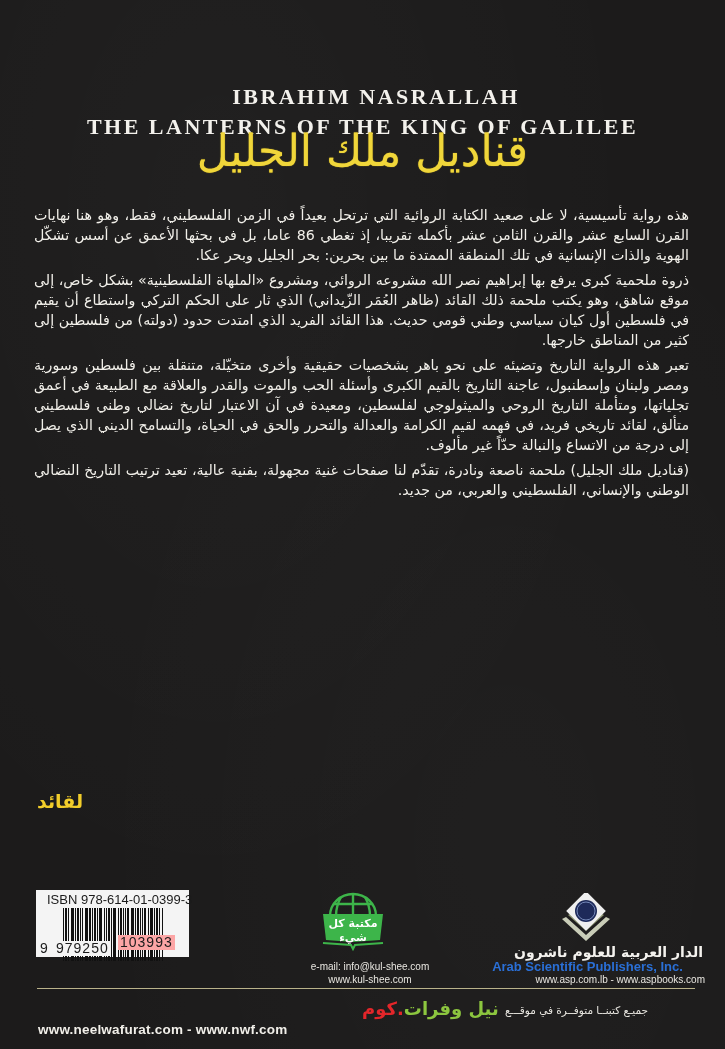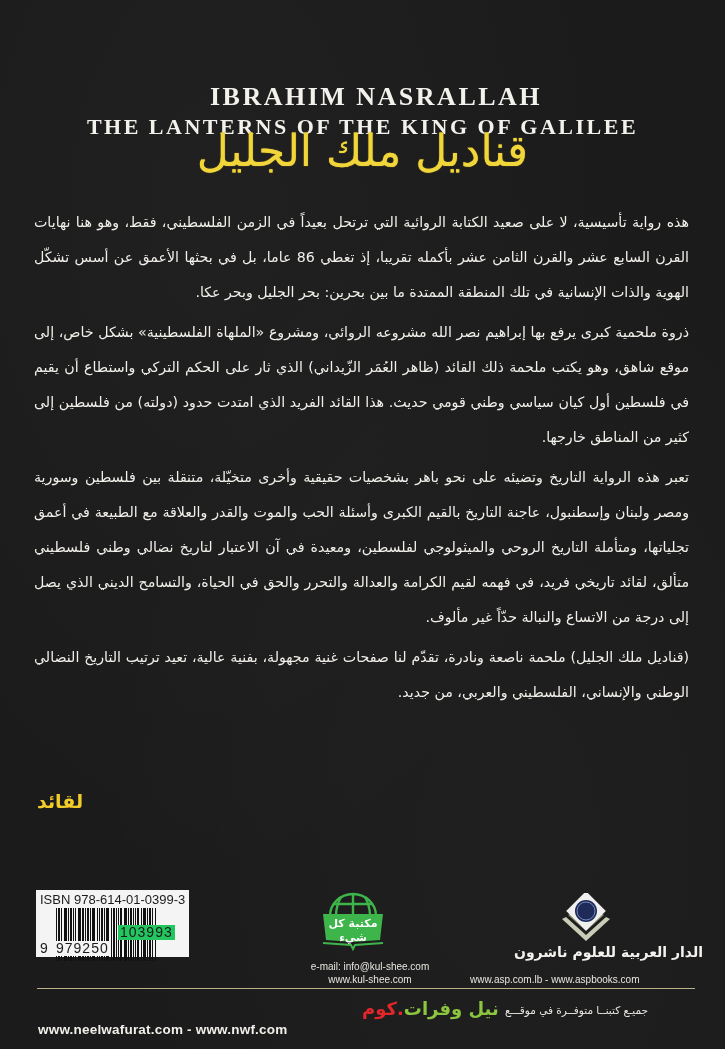--- a/index.html
+++ b/index.html
@@ -15,76 +15,76 @@
     }
     .cover { position: absolute; inset: 0; }
 
     .en-title {
       position: absolute; left: 0; right: 0; top: 82px;
       text-align: center;
       font-family: "Liberation Serif", "DejaVu Serif", serif;
       font-weight: bold; color: #f3f1ec;
       letter-spacing: 2.5px;
     }
-    .en-title .line1 { font-size: 26px; line-height: 30px; padding-left: 27px; }
+    .en-title .line1 { font-size: 22px; line-height: 30px; padding-left: 27px; }
     .en-title .line2 { font-size: 22px; line-height: 30px; }
 
     .ar-title {
       position: absolute; left: 0; right: 0; top: 116px;
       text-align: center;
       font-family: "DejaVu Serif", serif;
       font-weight: normal;
       font-size: 44px; line-height: 70px;
       color: #f0d63a;
       direction: rtl;
       text-shadow: 0 0 1px #c8ab20;
     }
 
     .body-text {
       position: absolute; left: 34px; right: 36px; top: 205px;
       direction: rtl; text-align: justify;
       font-family: "DejaVu Sans", sans-serif;
-      font-size: 14.2px; line-height: 35px;
+      font-size: 14.2px; line-height: 20px;
       color: #f2f0ea;
     }
     .body-text p { margin-bottom: 5px; text-align-last: right; }
 
     .publisher-sig {
       position: absolute; left: 37px; top: 790px;
       font-family: "DejaVu Sans", sans-serif;
       font-weight: bold; font-size: 19px;
       color: #f2cd2a; direction: rtl;
     }
 
     
     .isbn-box {
       position: absolute; left: 36px; top: 890px;
       width: 153px; height: 67px;
       background: #f4f4f4;
-      padding: 2px 4px;
+      padding: 2px 11px;
     }
     .isbn-label {
       font-family: "Liberation Sans", sans-serif;
       font-size: 13px; color: #1b1b1b; line-height: 15px;
       text-align: center; white-space: nowrap;
     }
     .bars {
       position: relative; height: 53px; margin: 1px 10px 0 16px;
       display: flex; align-items: stretch;
     }
     .bars span { background: #111; margin-right: 1.2px; }
     .isbn-digits {
       position: absolute; left: 4px; right: 4px; bottom: 1px;
       font-family: "Liberation Sans", sans-serif;
       font-size: 14px; color: #1b1b1b; line-height: 15px;
       letter-spacing: 1px; background: transparent;
     }
     .isbn-digits .d-first { position: absolute; left: 0; bottom: 0; }
     .isbn-digits .d-g1 { position: absolute; left: 14px; bottom: 0; background:#f4f4f4; padding: 0 2px; }
-    .isbn-digits .d-g2 { position: absolute; left: 78px; bottom: 16px; background:#22c55e; padding: 0 2px; }
+    .isbn-digits .d-g2 { position: absolute; left: 78px; bottom: 6px; background:#fca5a5; padding: 0 2px; }
 
     
     .kul-logo { position: absolute; left: 318px; top: 892px; width: 70px; height: 64px; }
     .kul-label {
       position: absolute; left: 0; right: 0; top: 25px;
       text-align: center; font-size: 11px; font-weight: bold;
       color: #fff; direction: rtl; line-height: 14px;
     }
     .kul-contact {
       position: absolute; left: 290px; top: 960px; width: 160px;
@@ -102,21 +102,21 @@
       font-size: 14px; line-height: 16px; color: #f4f2ee;
     }
     .asp-en {
       position: absolute; left: 470px; right: 20px; top: 959px;
       text-align: center;
       font-family: "Liberation Sans", sans-serif; font-weight: bold;
       font-size: 13px; line-height: 15px; color: #2a6fd6;
     }
     .asp-web {
       position: absolute; left: 470px; right: 20px; top: 974px;
-      text-align: left;
+      text-align: right;
       font-family: "Liberation Sans", sans-serif;
       font-size: 10px; line-height: 12px; color: #e8e6e0;
     }
 
     .divider {
       position: absolute; left: 37px; right: 30px; top: 988px;
       height: 1px; background: #b9b28a;
     }
 
     .footer {
@@ -230,20 +230,21 @@
   <div class="asp-logo">
     <svg width="60" height="50" viewBox="0 0 60 50">
       <path d="M6 26 L30 48 L54 26 L50 24 L30 42 L10 24 Z" fill="#c9cdb8"></path>
       <path d="M12 22 L30 38 L48 22 L44 20 L30 33 L16 20 Z" fill="#8a9270"></path>
       <rect x="16" y="4" width="28" height="28" transform="rotate(45 30 18)" fill="#f0f0f0"></rect>
       <circle cx="30" cy="18" r="11" fill="#1e2a5a"></circle>
       <circle cx="30" cy="18" r="9" fill="none" stroke="#8aa0d0" stroke-width="0.8"></circle>
     </svg>
   </div>
   <div class="asp-ar">الدار العربية للعلوم ناشرون</div>
+  <div class="asp-en">Arab Scientific Publishers, Inc.</div>
   <div class="asp-web">www.asp.com.lb - www.aspbooks.com</div>
 
   <div class="divider"></div>
 
   <div class="footer">
     <div class="footer-urls">www.neelwafurat.com - www.nwf.com</div>
     <div class="footer-brand">
       <span class="green">نيل وفرات</span><span class="red">.</span><span class="red">كوم</span>
     </div>
     <div class="footer-available">جميـع كتبنــا متوفــرة في موقـــع</div>

